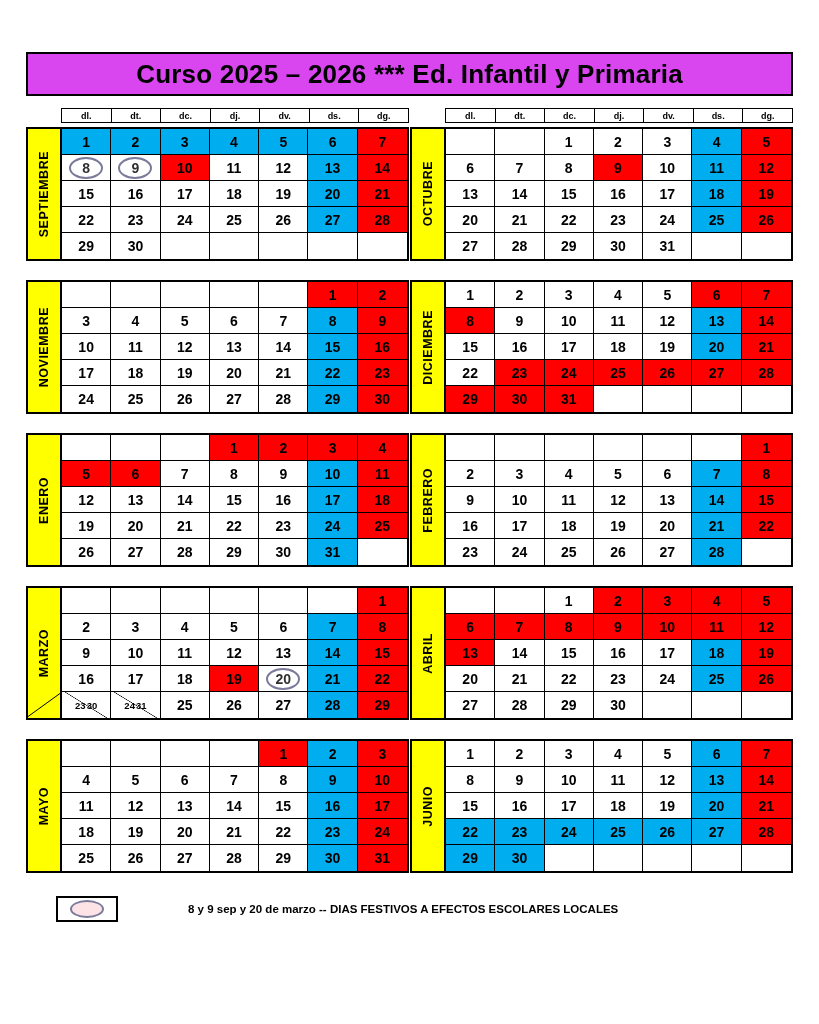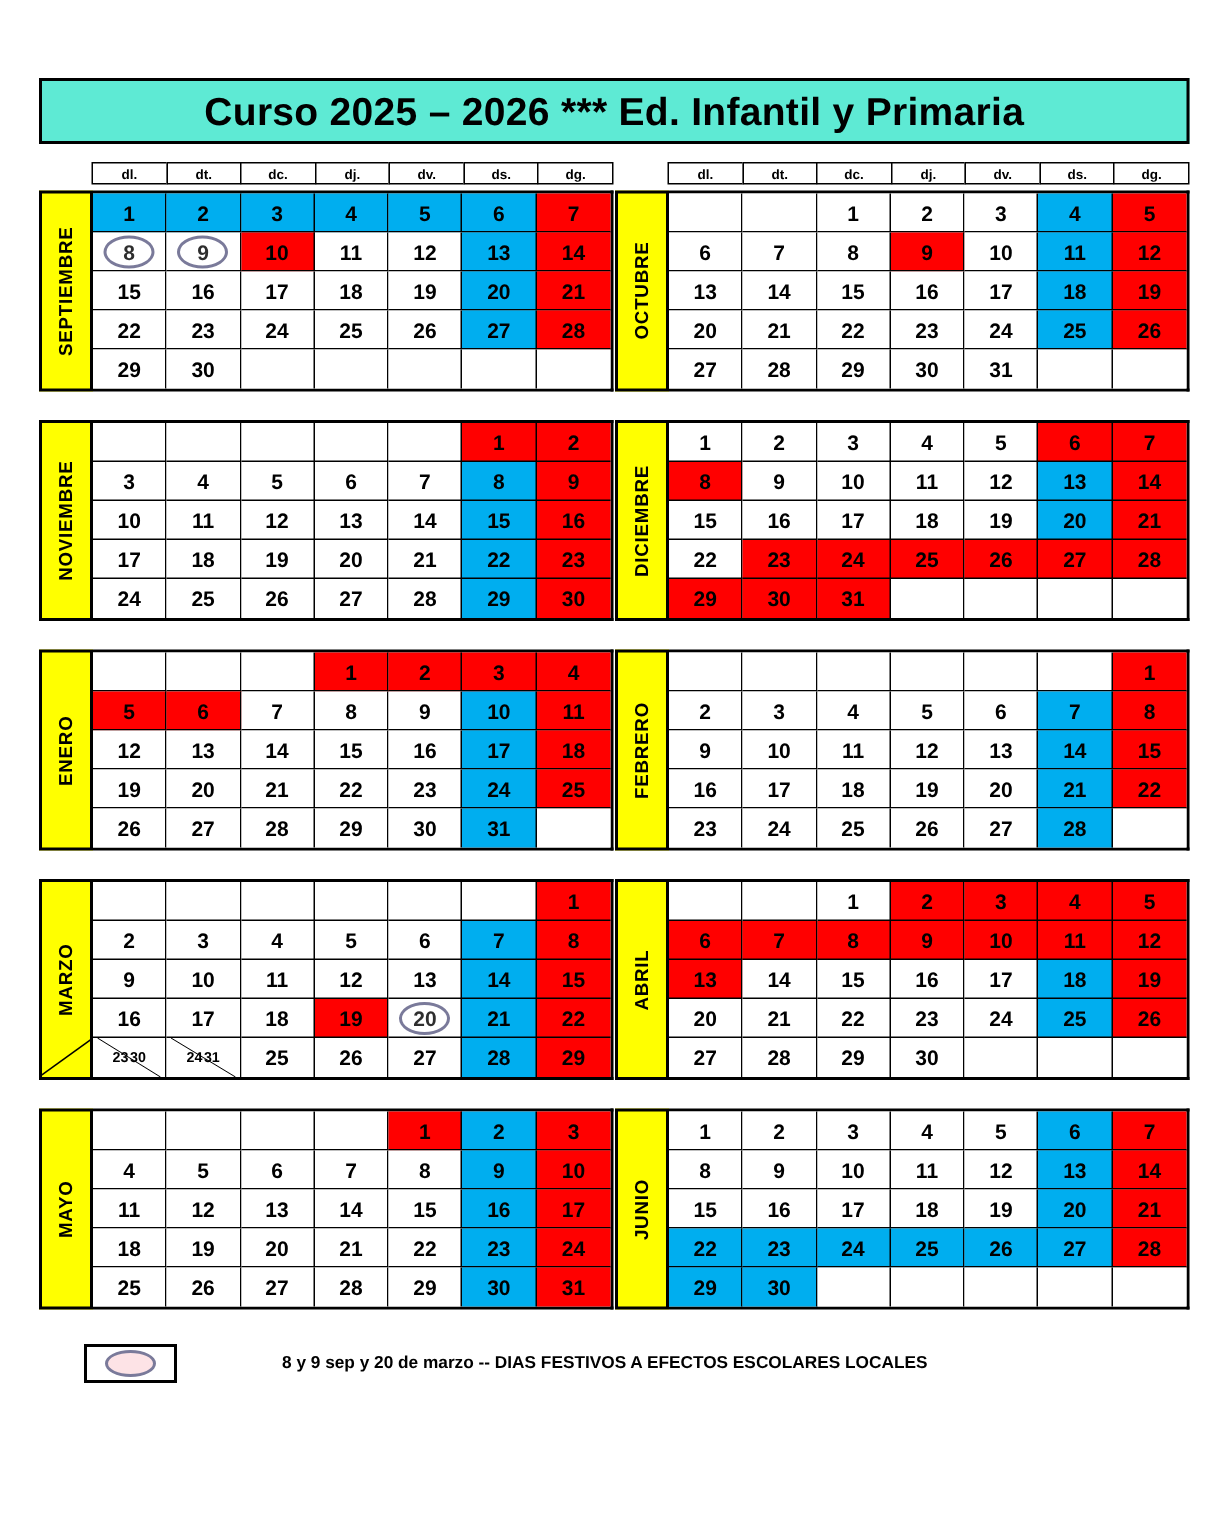--- a/index.html
+++ b/index.html
@@ -12,21 +12,21 @@
   .page {
     position: relative;
     width: 819px; height: 1024px;
     padding: 0;
     overflow: hidden;
   }
 
   
   .title-bar {
     margin: 52px 26px 0 26px;
-    background: #5eead4;
+    background: #d946ef;
     border: 2px solid #000000;
     height: 44px;
     display: flex;
     align-items: center;
     justify-content: center;
   }
   .title-text {
     font-size: 26px;
     font-weight: bold;
     letter-spacing: 0.2px;

